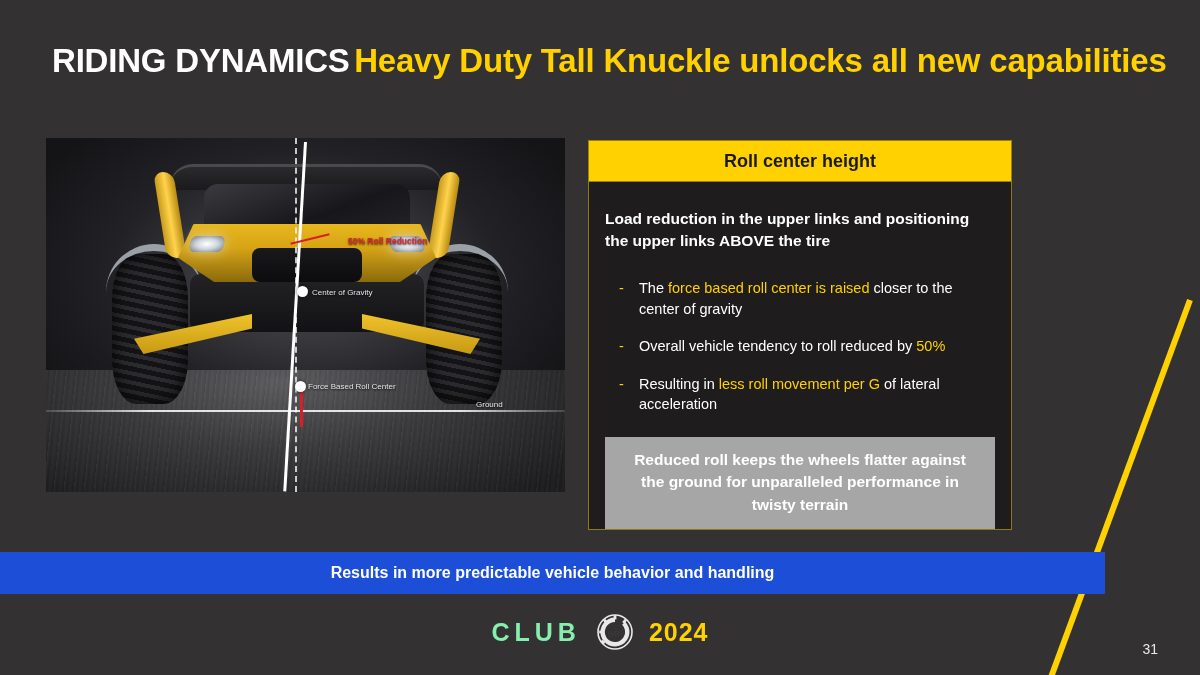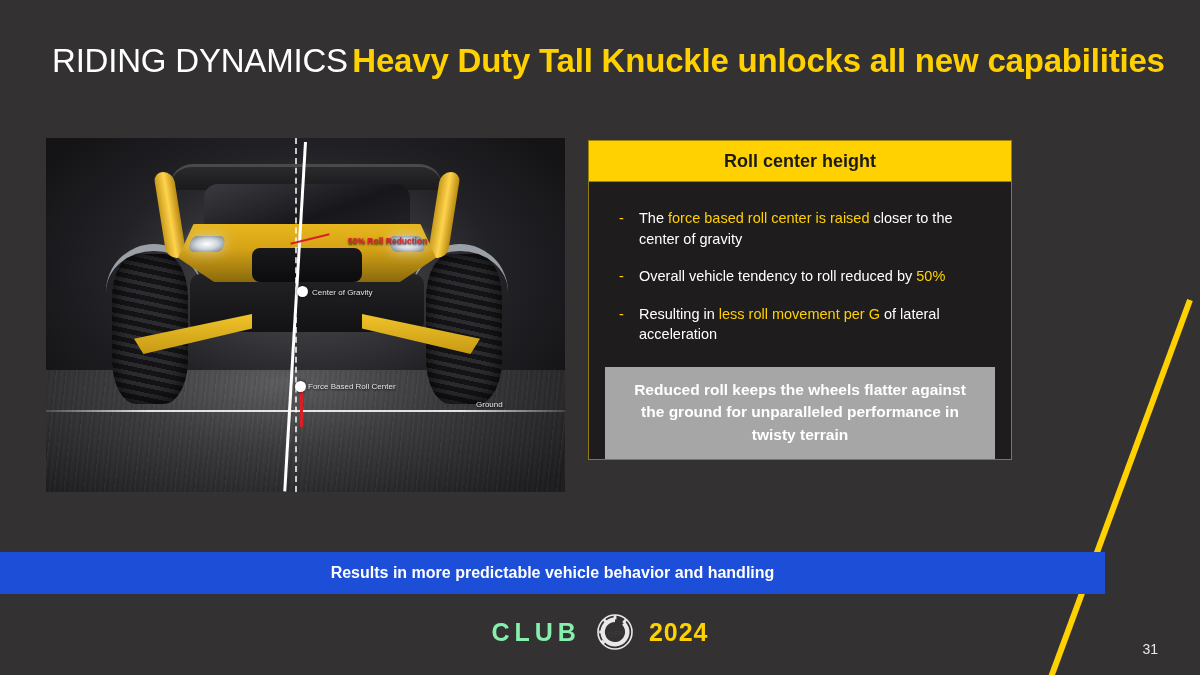--- a/index.html
+++ b/index.html
@@ -38,21 +38,21 @@
   
   .title-bar {
     position: absolute;
     left: 52px;
     top: 42px;
     width: 1130px;
     white-space: nowrap;
   }
   .title-primary {
     font-size: 33px;
-    font-weight: normal;
+    font-weight: bold;
     color: #ffffff;
     letter-spacing: -0.2px;
   }
   .title-secondary {
     font-size: 33px;
     font-weight: bold;
     color: #FFD100;
     letter-spacing: -0.2px;
   }
 
@@ -371,20 +371,21 @@
 
     <div class="anno anno-roll">50% Roll Reduction</div>
     <div class="anno anno-cog">Center of Gravity</div>
     <div class="anno anno-rc">Force Based Roll Center</div>
     <div class="anno anno-ground">Ground</div>
   </div>
 
   <div class="info-panel">
     <div class="panel-header">Roll center height</div>
     <div class="panel-body">
+      <div class="panel-lead">Load reduction in the upper links and positioning the upper links ABOVE the tire</div>
 
       <ul class="bullets">
         <li class="bullet">
           <span class="bullet-dash">-</span>
           <span class="bullet-text"><span>The </span><span class="hl">force based roll center is raised</span><span> closer to the center of gravity</span></span>
         </li>
         <li class="bullet">
           <span class="bullet-dash">-</span>
           <span class="bullet-text"><span>Overall vehicle tendency to roll reduced by </span><span class="hl">50%</span><span></span></span>
         </li>

